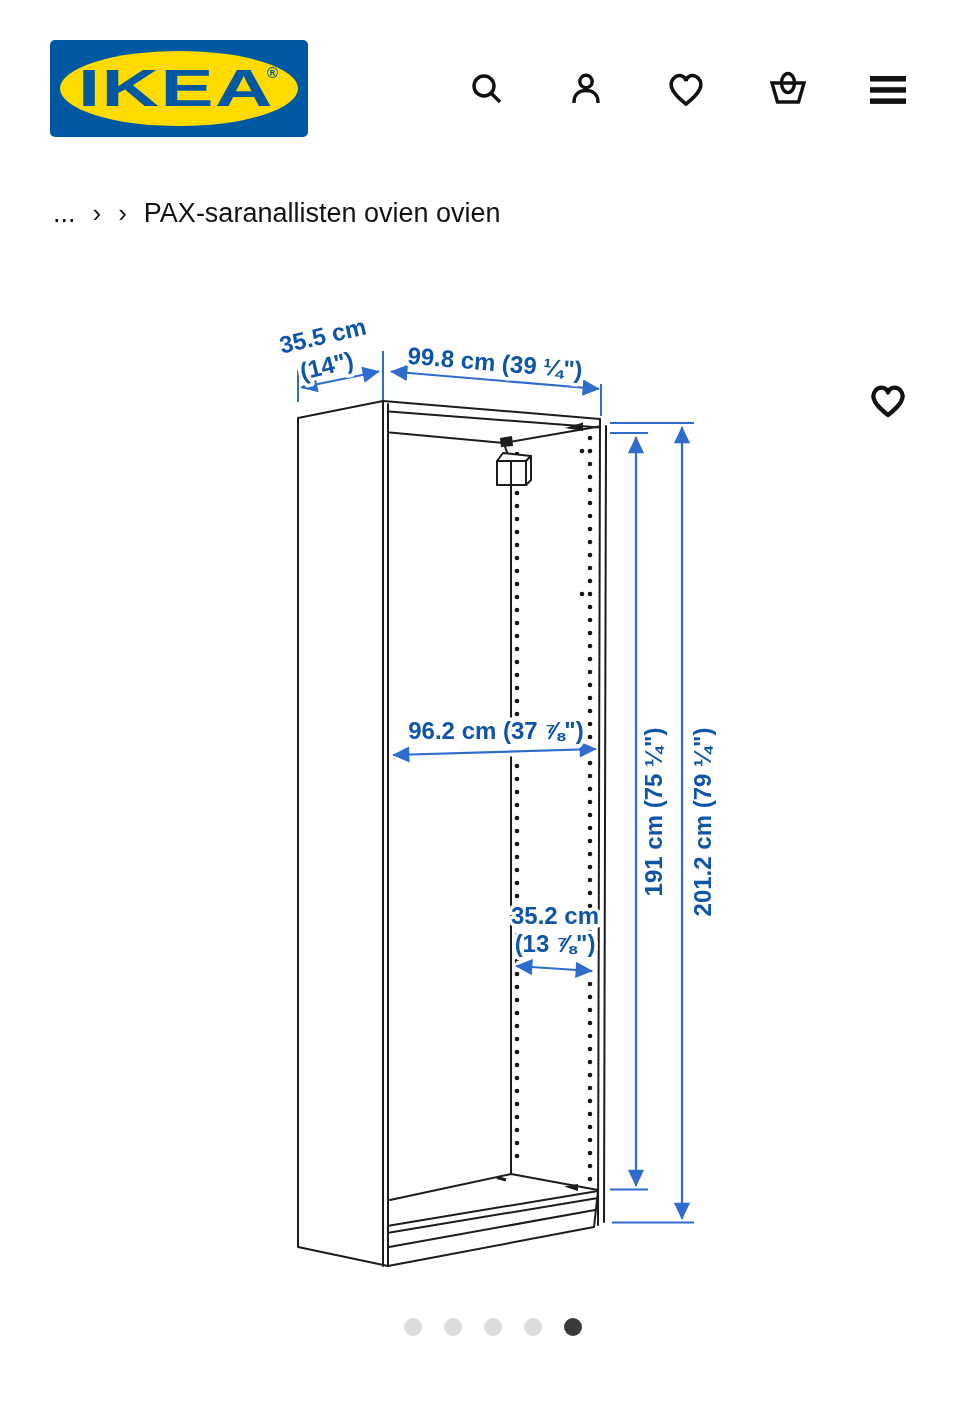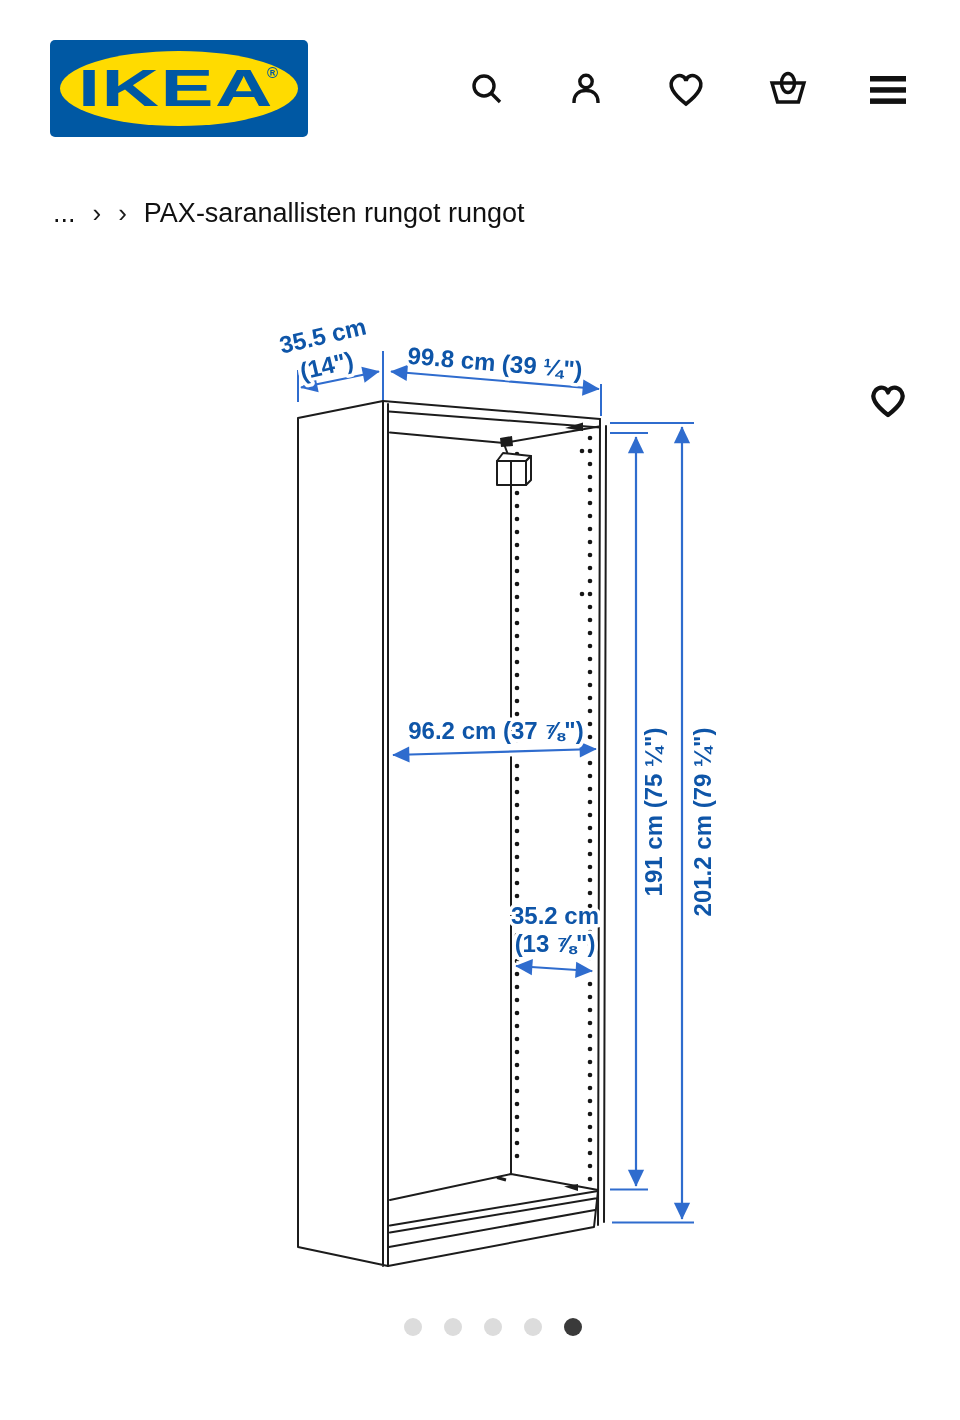--- a/index.html
+++ b/index.html
@@ -75,21 +75,21 @@
       <rect x="4" y="19.2" width="36" height="5.5"></rect>
       <rect x="4" y="30.4" width="36" height="5.5"></rect>
     </svg>
   </button>
 </div>
 
 <nav class="breadcrumb">
   <span class="crumb">...</span>
   <span class="sep">›</span>
   <span class="sep">›</span>
-  <span class="crumb">PAX-saranallisten rungot rungot</span>
+  <span class="crumb">PAX-saranallisten ovien ovien</span>
 </nav>
 
 <svg class="figure" viewBox="0 0 960 1080">
   <defs>
     <marker id="ah" viewBox="0 0 12 12" refX="11" refY="6" markerWidth="8.5" markerHeight="8.5" orient="auto-start-reverse">
       <path d="M0.5 0.8 L11.5 6 L0.5 11.2 Z" fill="#2f6cce"></path>
     </marker>
   </defs>
 
   <g fill="none" stroke="#1c1c1c" stroke-width="2" stroke-linecap="round" stroke-linejoin="round">

